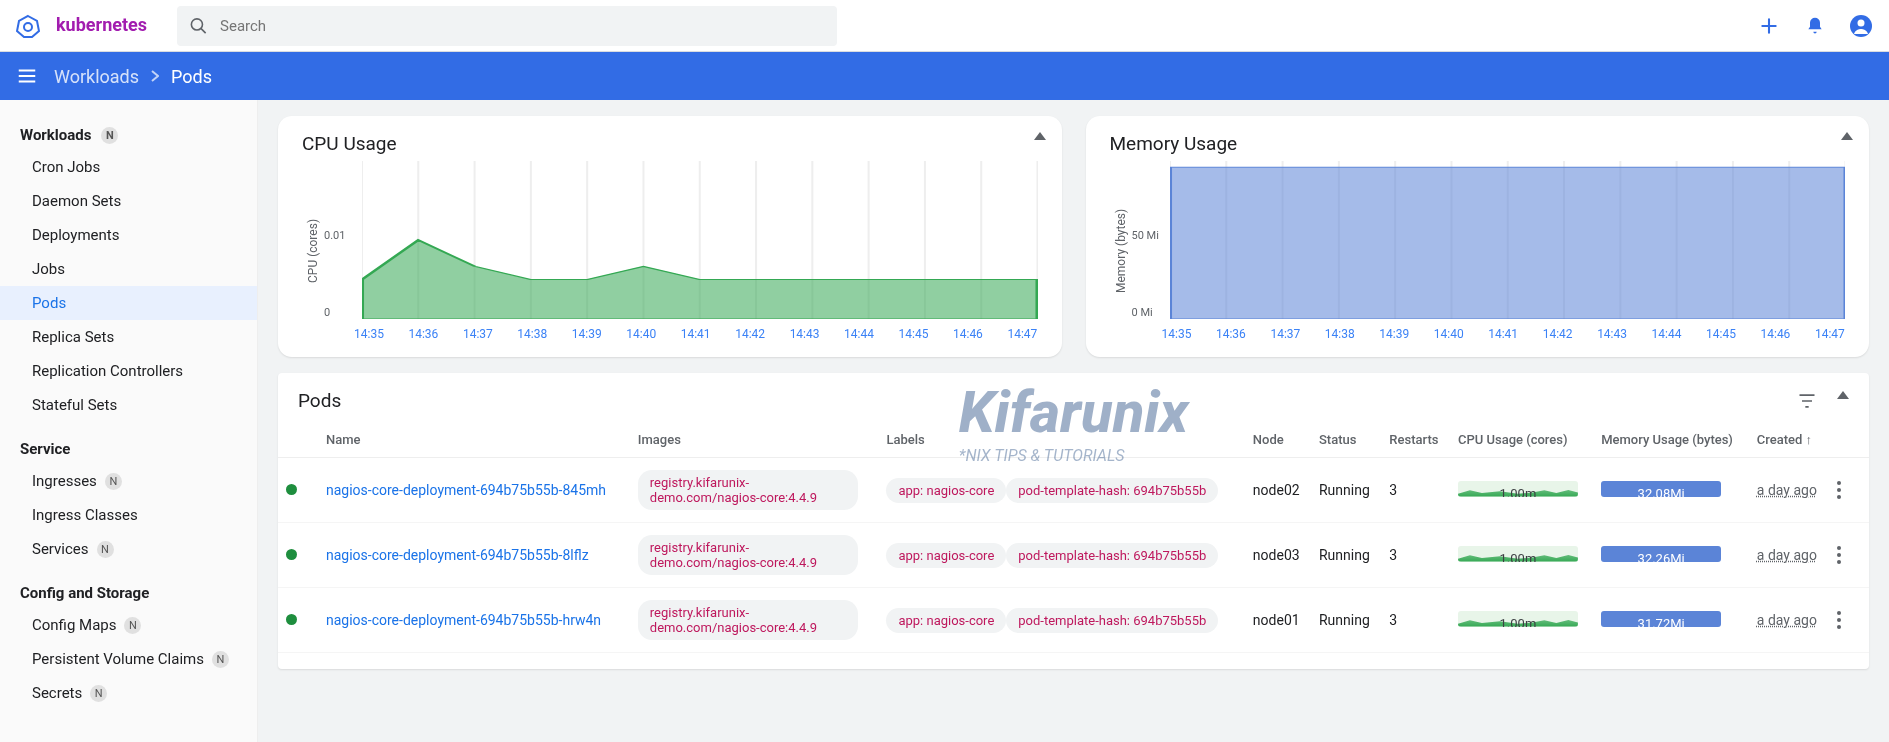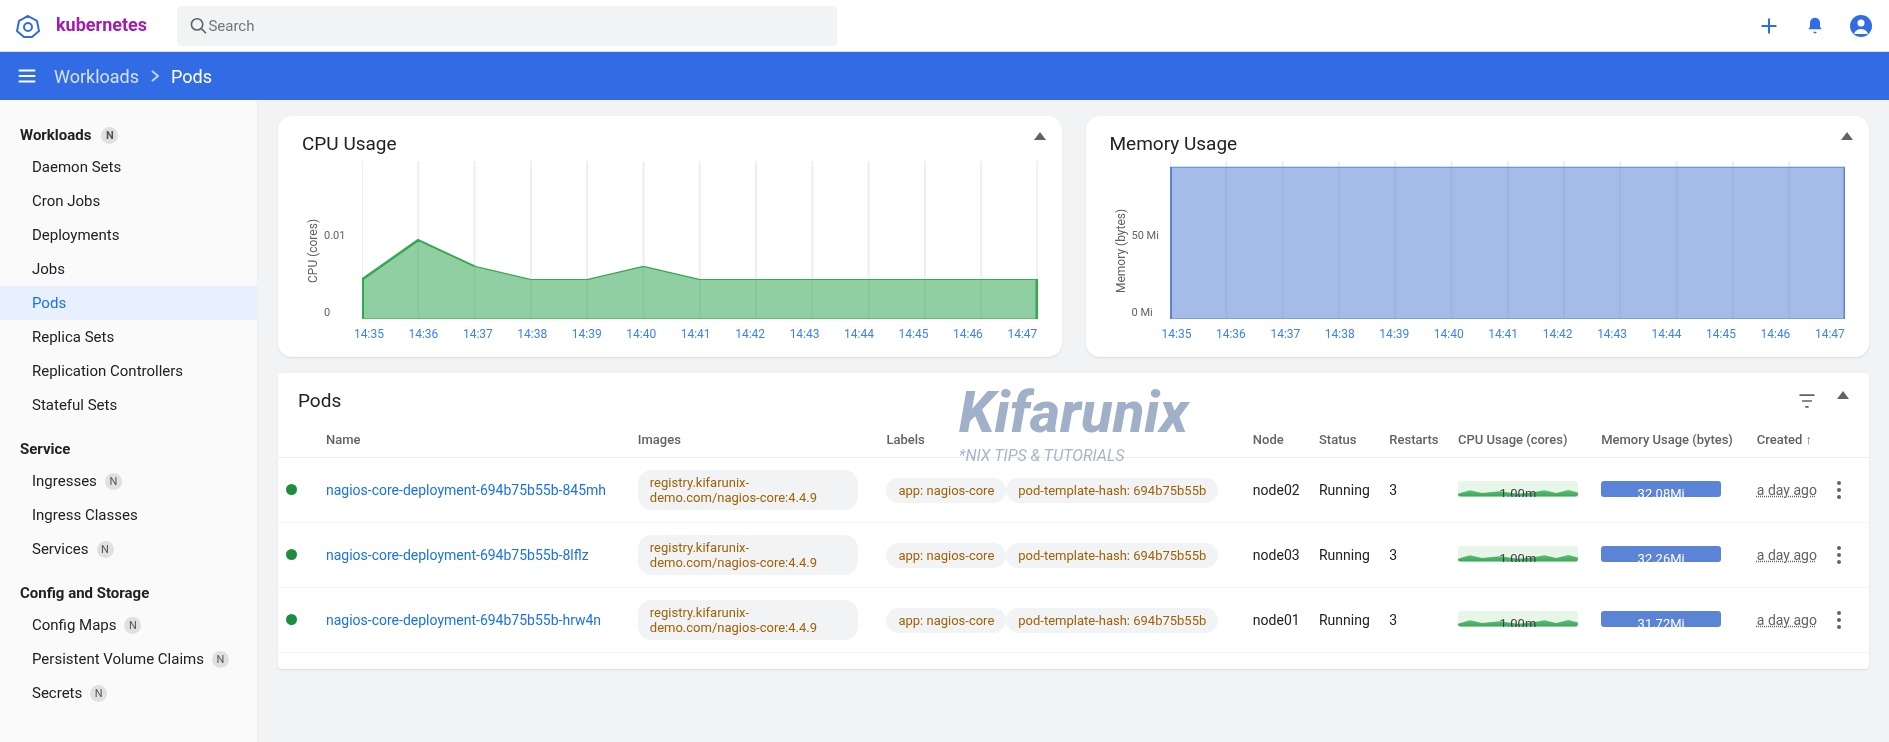--- a/index.html
+++ b/index.html
@@ -1,21 +1,21 @@
 <!DOCTYPE html>
 <html><head>
 <meta charset="utf-8">
 <style>
 *{box-sizing:border-box;margin:0;padding:0;font-family:Roboto,Arial,sans-serif}
 body{background:#fff;color:#202124;font-size:14px}
 .topbar{height:52px;display:flex;align-items:center;border-bottom:1px solid #dadce0;padding:0 16px;gap:16px}
 .logo{display:flex;align-items:flex-start;gap:16px;color:#a21caf;font-weight:700;font-size:18px}
 .logo-svg{width:24px;height:24px}
 .ns-select{width:178px;height:36px;border:1px solid #dadce0;border-radius:4px;display:flex;align-items:center;justify-content:space-between;padding:0 10px;color:#5f6368;background:#fff;cursor:pointer;margin-left:60px}
-.searchbar{flex:none;width:660px;height:40px;background:#f1f3f4;border-radius:4px;display:flex;align-items:center;padding:0 12px;margin-left:14px}
+.searchbar{flex:none;width:660px;height:40px;background:#f1f3f4;border-radius:4px;display:flex;align-items:center;padding:0 12px;gap:12px;margin-left:14px}
 .searchbar input{border:none;background:none;outline:none;font-size:15px;color:#5f6368;width:100%}
 .topbar-right{margin-left:auto;display:flex;gap:22px;align-items:center}
 .icon-btn{width:24px;height:24px;display:flex;align-items:center;justify-content:center;color:#326ce5;cursor:pointer}
 .bluebar{height:48px;background:#326ce5;display:flex;align-items:center;color:#fff;padding:0 16px;gap:16px}
 .hamburger{cursor:pointer}
 .breadcrumb{display:flex;align-items:center;gap:12px;font-size:18px}
 .bc-light{opacity:.8}
 .layout{display:flex;min-height:calc(100vh - 100px)}
 .sidebar{width:258px;background:#fafafa;border-right:1px solid #eee;padding:20px 0}
 .side-head{font-weight:700;padding:6px 20px;display:flex;gap:10px;align-items:center;font-size:15px}
@@ -35,21 +35,21 @@
 .plot{position:absolute;left:38px;right:0;top:0;bottom:22px}
 .table-card{background:#fff;border-radius:4px;box-shadow:0 1px 2px rgba(0,0,0,.1);padding:16px 0}
 .table-head{display:flex;align-items:center;justify-content:space-between;padding:0 20px 10px}
 .thead-title{font-size:19px}
 .thead-actions{display:flex;gap:20px;color:#5f6368}
 table{width:100%;border-collapse:collapse}
 th{text-align:left;font-weight:500;font-size:13px;color:#5f6368;padding:10px 8px;border-bottom:1px solid #eee}
 td{padding:10px 8px;font-size:14px;color:#202124;border-bottom:1px solid #f5f5f5;vertical-align:middle}
 .link{color:#1a73e8;cursor:pointer}
 .status-dot{width:11px;height:11px;background:#1e8e3e;border-radius:50%;display:inline-block}
-.chip{background:#f1f3f4;border-radius:14px;padding:5px 12px;font-size:13px;color:#a16207;display:inline-block;margin:2px 0}
+.chip{background:#f1f3f4;border-radius:14px;padding:5px 12px;font-size:13px;color:#be185d;display:inline-block;margin:2px 0}
 .spark{display:inline-block;width:120px;height:16px;border-radius:3px;position:relative;text-align:center;line-height:26px;font-size:13px;color:#3c4043;overflow:hidden}
 .spark-cpu{background:#e8f5e9}
 .spark-cpu::before{content:"";position:absolute;left:0;right:0;bottom:0;height:55%;background:linear-gradient(180deg,#34a853aa,#34a853);clip-path:polygon(0 70%,10% 30%,20% 60%,35% 40%,50% 70%,62% 55%,72% 30%,82% 60%,92% 25%,100% 55%,100% 100%,0 100%)}
 .spark-mem{background:#5b84d7;color:#fff}
 .created{color:#5f6368;text-decoration:underline;text-decoration-style:dotted}
 .more{color:#5f6368;cursor:pointer;text-align:center}
 svg{display:block}
 .watermark{position:absolute;left:50%;top:50%;transform:translate(-50%,-50%);color:rgba(55,90,140,.48);font-size:58px;font-weight:800;font-style:italic;pointer-events:none;white-space:nowrap;z-index:5}
 .watermark-sub{font-size:16px;color:rgba(55,90,140,.45);font-weight:400;font-style:italic}
 </style>
@@ -107,22 +107,22 @@
   </div>
 </div>
 
 <div class="layout">
   <div class="sidebar">
     <div class="side-head">
         <span>Workloads</span>
         <span class="badge-n">N</span>
       </div>
     <div id="side-workloads">
+        <div class="side-item">Cron Jobs</div>
         <div class="side-item">Daemon Sets</div>
-        <div class="side-item">Cron Jobs</div>
         <div class="side-item">Deployments</div>
         <div class="side-item">Jobs</div>
         <div class="side-item active">Pods</div>
         <div class="side-item">Replica Sets</div>
         <div class="side-item">Replication Controllers</div>
         <div class="side-item">Stateful Sets</div>
       </div>
     <div class="side-head" style="margin-top:12px">
         <span>Service</span>
       </div>

